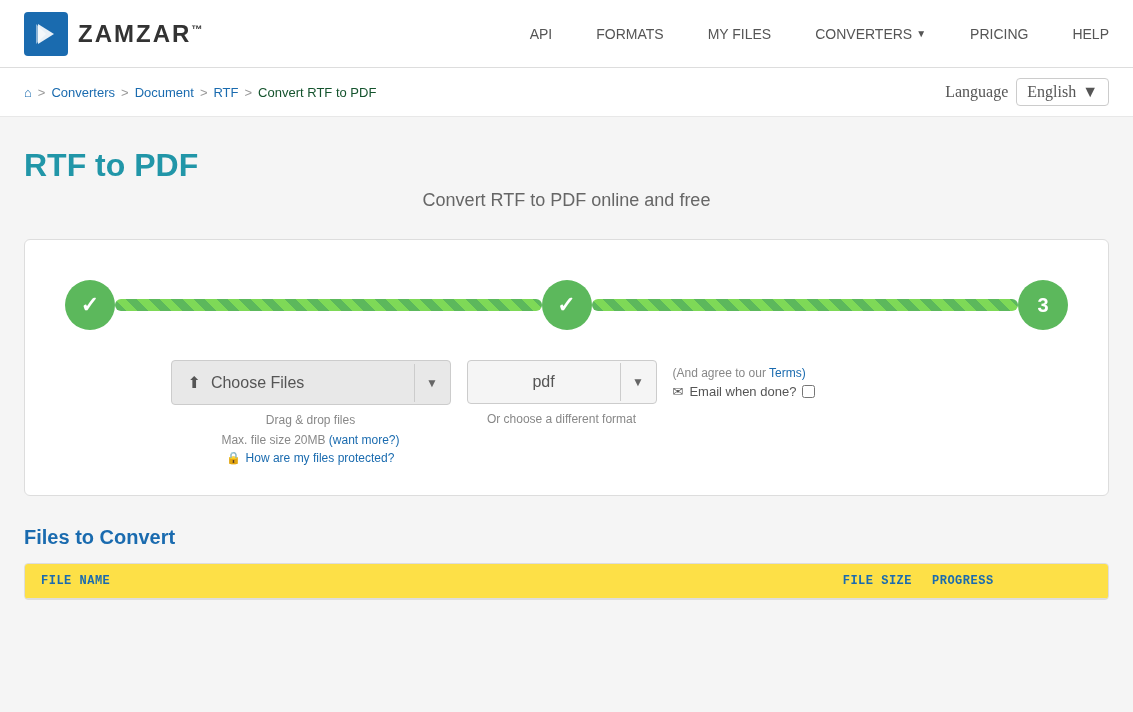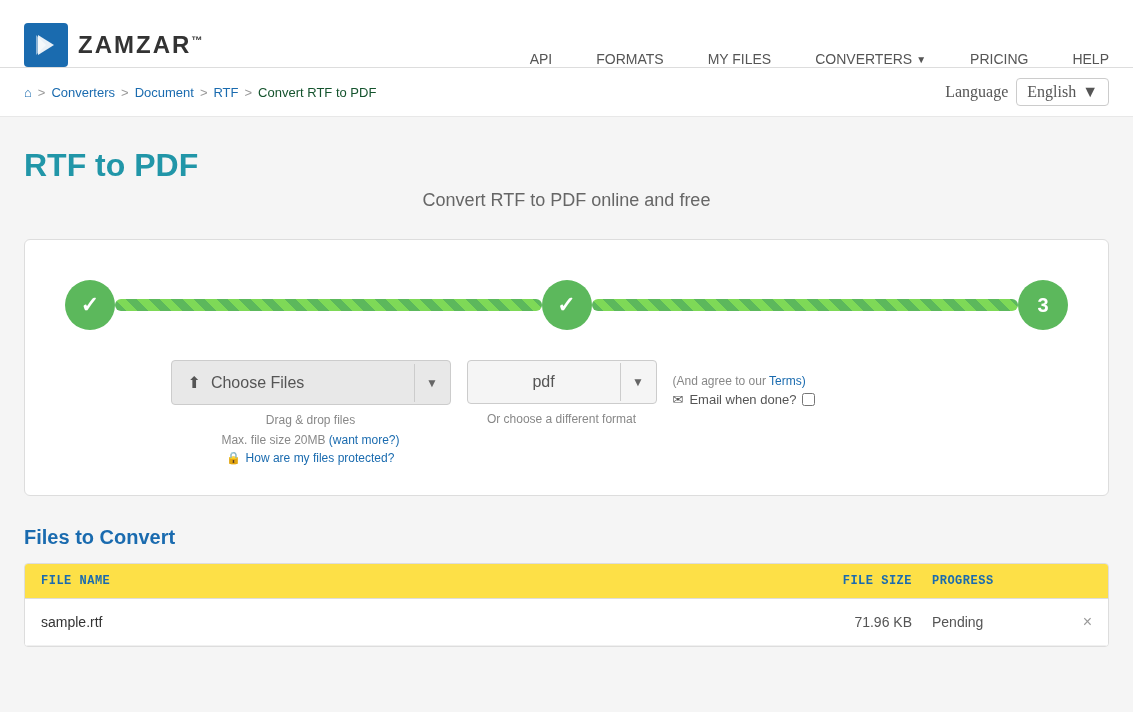--- a/index.html
+++ b/index.html
@@ -4,21 +4,21 @@
   <style>
     * { box-sizing: border-box; margin: 0; padding: 0; }
     body { font-family: Arial, sans-serif; background: #f5f5f5; color: #333; font-size: 14px; }
 
     
     .header {
       background: #fff;
       border-bottom: 1px solid #ddd;
       padding: 0 24px;
       display: flex;
-      align-items: flex-end;
+      align-items: center;
       justify-content: space-between;
       height: 68px;
     }
     .logo-area { display: flex; align-items: center; gap: 10px; }
     .logo-icon {
       width: 44px; height: 44px;
       background: #1a6baf;
       display: flex; align-items: center; justify-content: center;
       border-radius: 4px;
       position: relative;
@@ -186,21 +186,21 @@
       padding: 13px 24px;
       font-size: 18px;
       font-weight: bold;
       cursor: pointer;
     }
 
     .help-text { font-size: 12px; color: #888; margin-top: 6px; text-align: center; }
     .help-link { color: #1a6baf; text-decoration: none; }
     .security-text { font-size: 12px; color: #1a6baf; margin-top: 4px; display: flex; align-items: center; gap: 4px; }
 
-    .terms-row { font-size: 12px; color: #888; margin-top: 14px; }
+    .terms-row { font-size: 12px; color: #888; margin-top: 6px; }
     .terms-link { color: #1a6baf; text-decoration: none; }
     .email-row { display: flex; align-items: center; gap: 6px; font-size: 13px; color: #555; margin-top: 4px; }
 
     
     .files-section-title {
       font-size: 20px;
       font-weight: bold;
       color: #333;
       margin-bottom: 14px;
     }
@@ -352,20 +352,14 @@
     <span>Files to</span> <span style="color:#1a6baf;">Convert</span>
   </div>
 
   <div class="files-table">
     <div class="files-table-header">
       <div class="col-filename">FILE NAME</div>
       <div class="col-filesize">FILE SIZE</div>
       <div class="col-progress">PROGRESS</div>
       <div style="width:30px;"></div>
     </div>
-    <div class="files-table-row">
-      <div class="cell-filename">sample.rtf</div>
-      <div class="cell-filesize">71.96 KB</div>
-      <div class="cell-progress">Pending</div>
-      <div class="cell-remove">×</div>
-    </div>
   </div>
 </div>
 
 </body></html>

